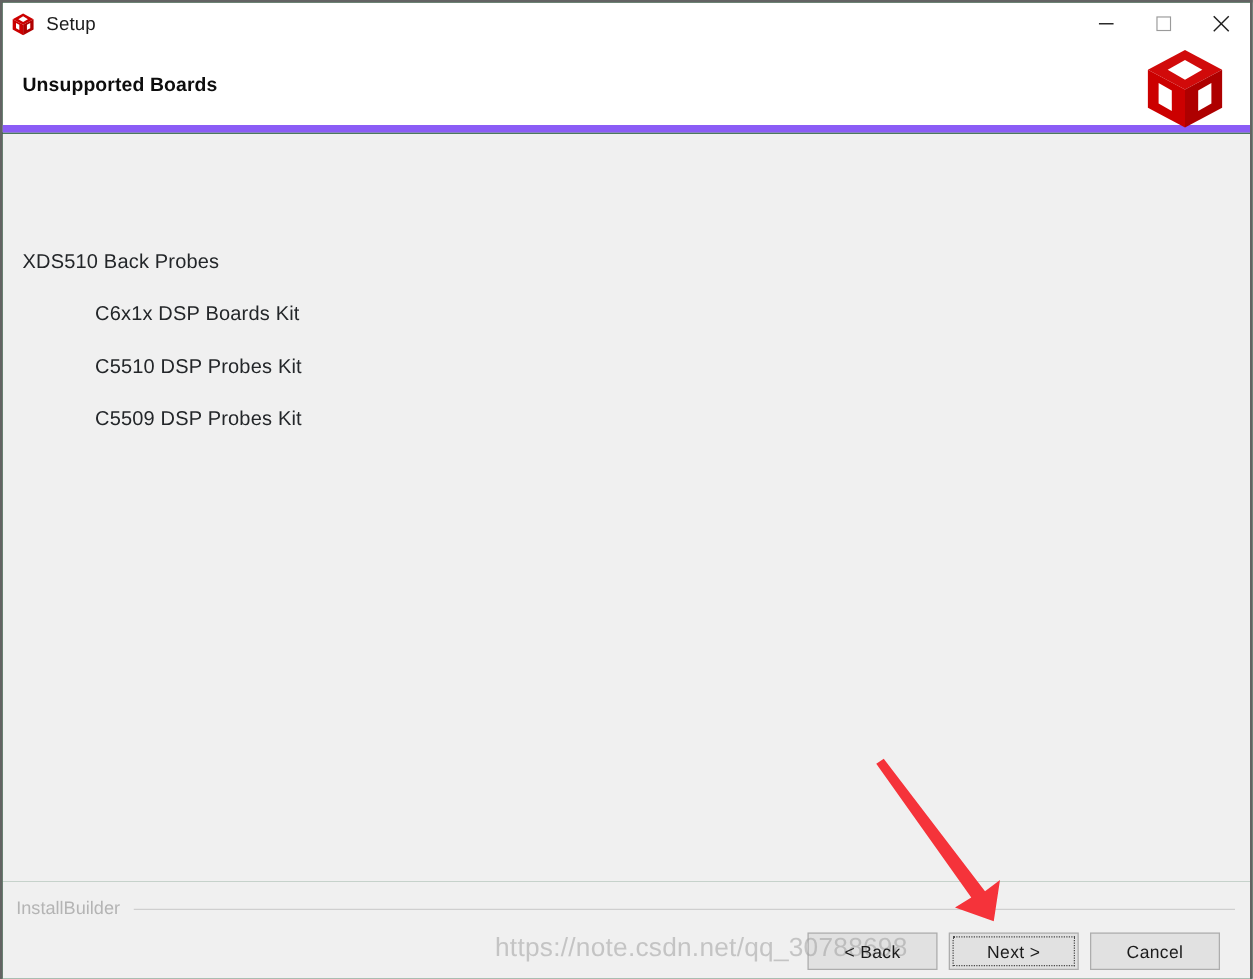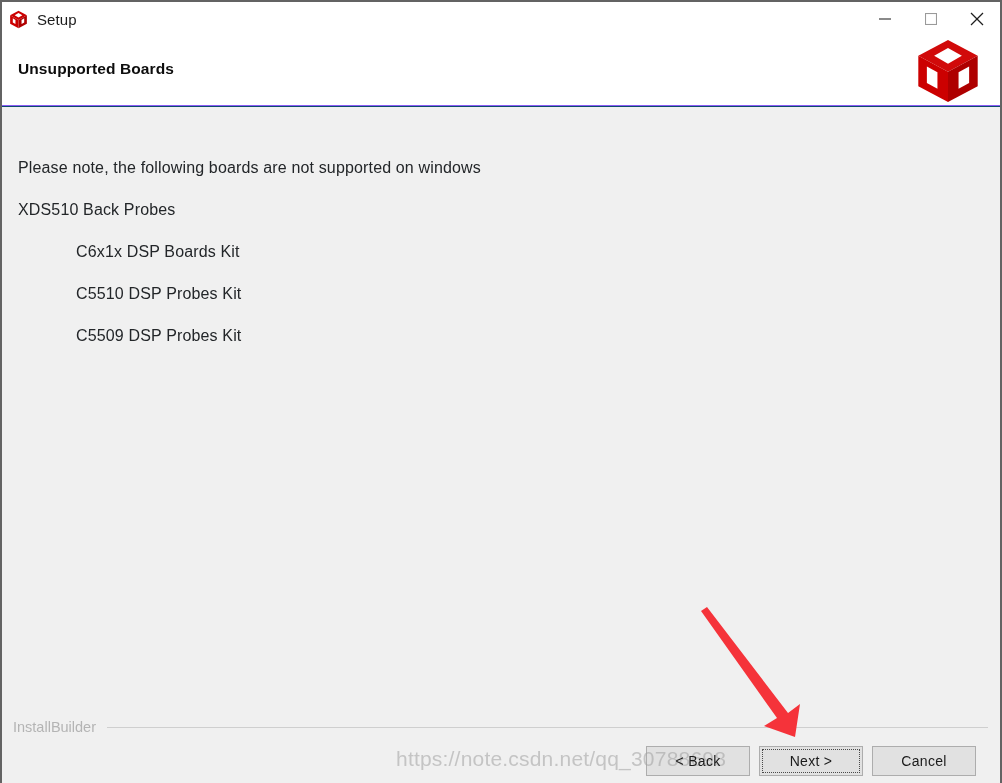--- a/index.html
+++ b/index.html
@@ -15,21 +15,21 @@
   }
 
   #window {
     position: relative;
     width: 1002px;
     height: 783px;
     box-sizing: border-box;
     border-left: 2px solid #636363;
     border-top: 2px solid #636363;
     border-right: 2px solid #636363;
-    background: #0c4a6e;
+    background: #14532d;
     overflow: hidden;
   }
 
   
   #titlebar {
     position: absolute;
     left: 0;
     top: 0;
     width: 998px;
     height: 34px;
@@ -69,21 +69,21 @@
   .winctl svg { display: block; }
 
   
   #header {
     position: absolute;
     left: 0;
     top: 34px;
     width: 998px;
     height: 70px;
     background: #ffffff;
-    border-bottom: 1px solid #8b5cf6;
+    border-bottom: 6px solid #8b5cf6;
     box-sizing: border-box;
   }
   #page-title {
     position: absolute;
     left: 16px;
     top: 24px;
     font-size: 15.5px;
     font-weight: bold;
     color: #0d0d0d;
     letter-spacing: 0.1px;
@@ -253,21 +253,20 @@
         <polygon points="5,27 50,51 50,97 5,73" fill="#cc0000"></polygon>
         <polygon points="50,51 95,27 95,73 50,97" fill="#ae0000"></polygon>
         <polygon points="50,15 71,27 50,39 29,27" fill="#ffffff"></polygon>
         <polygon points="18,43 34,52 34,77 18,68" fill="#ffffff"></polygon>
         <polygon points="66,52 82,43 82,68 66,77" fill="#ffffff"></polygon>
       </svg>
     </div>
   </div>
 
   <div id="content">
-    <div class="content-line lvl0" style="top:52px">Please note, the following boards are not supported on windows</div>
     <div class="content-line lvl0" style="top:94px">XDS510 Back Probes</div>
     <div class="content-line lvl1" style="top:136px">C6x1x DSP Boards Kit</div>
     <div class="content-line lvl1" style="top:178px">C5510 DSP Probes Kit</div>
     <div class="content-line lvl1" style="top:220px">C5509 DSP Probes Kit</div>
   </div>
 
   <div id="footer">
     <div id="footer-brandrow">
       <div id="footer-brand">InstallBuilder</div>
       <div id="footer-rule"></div>

